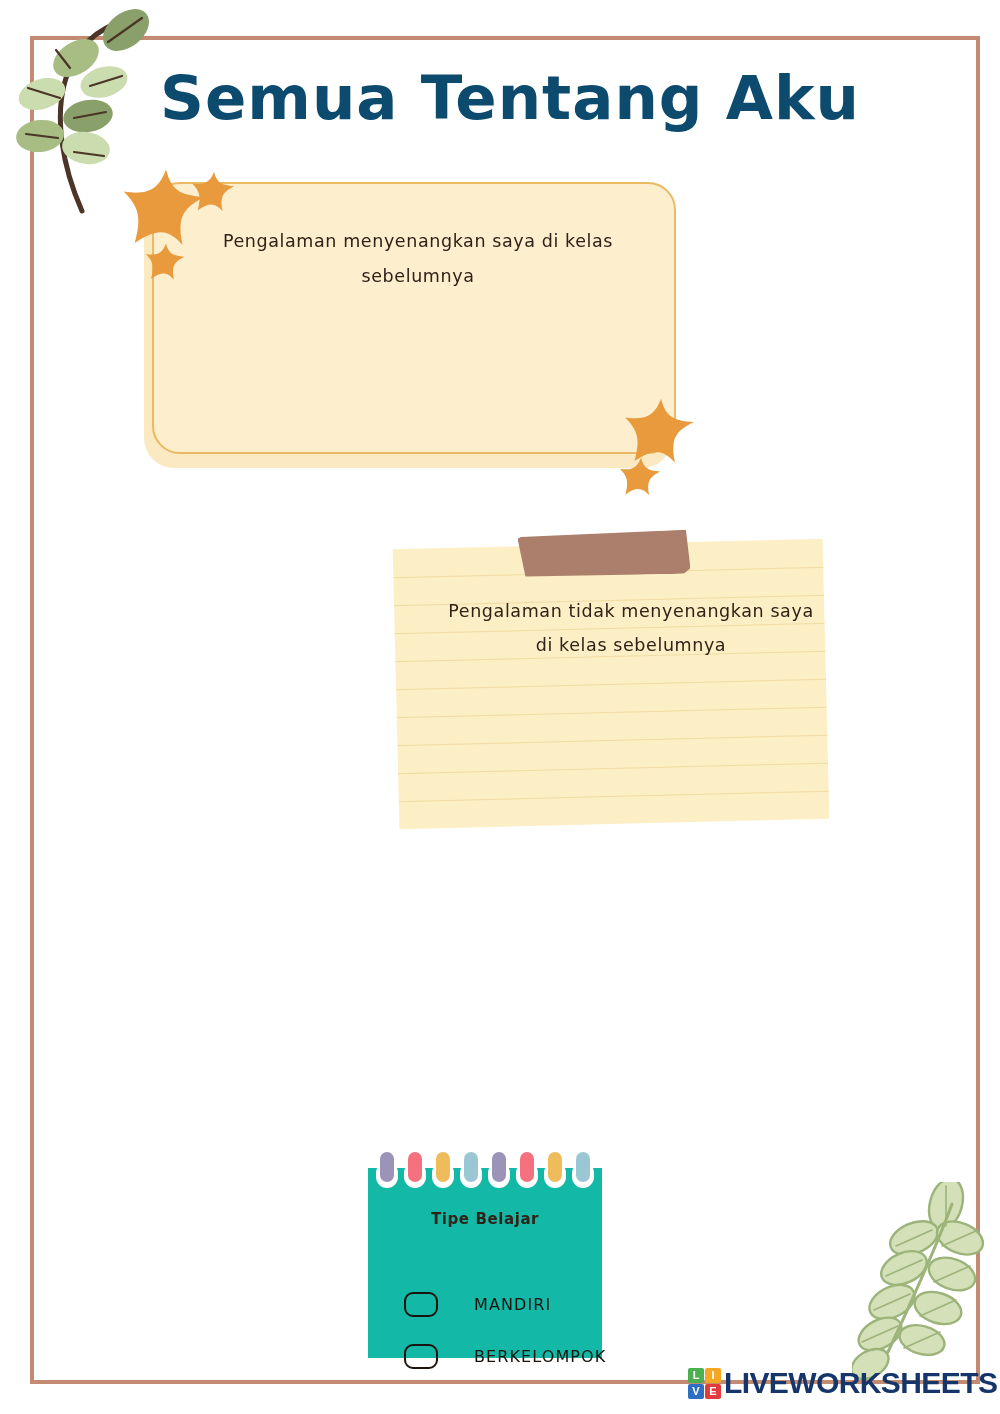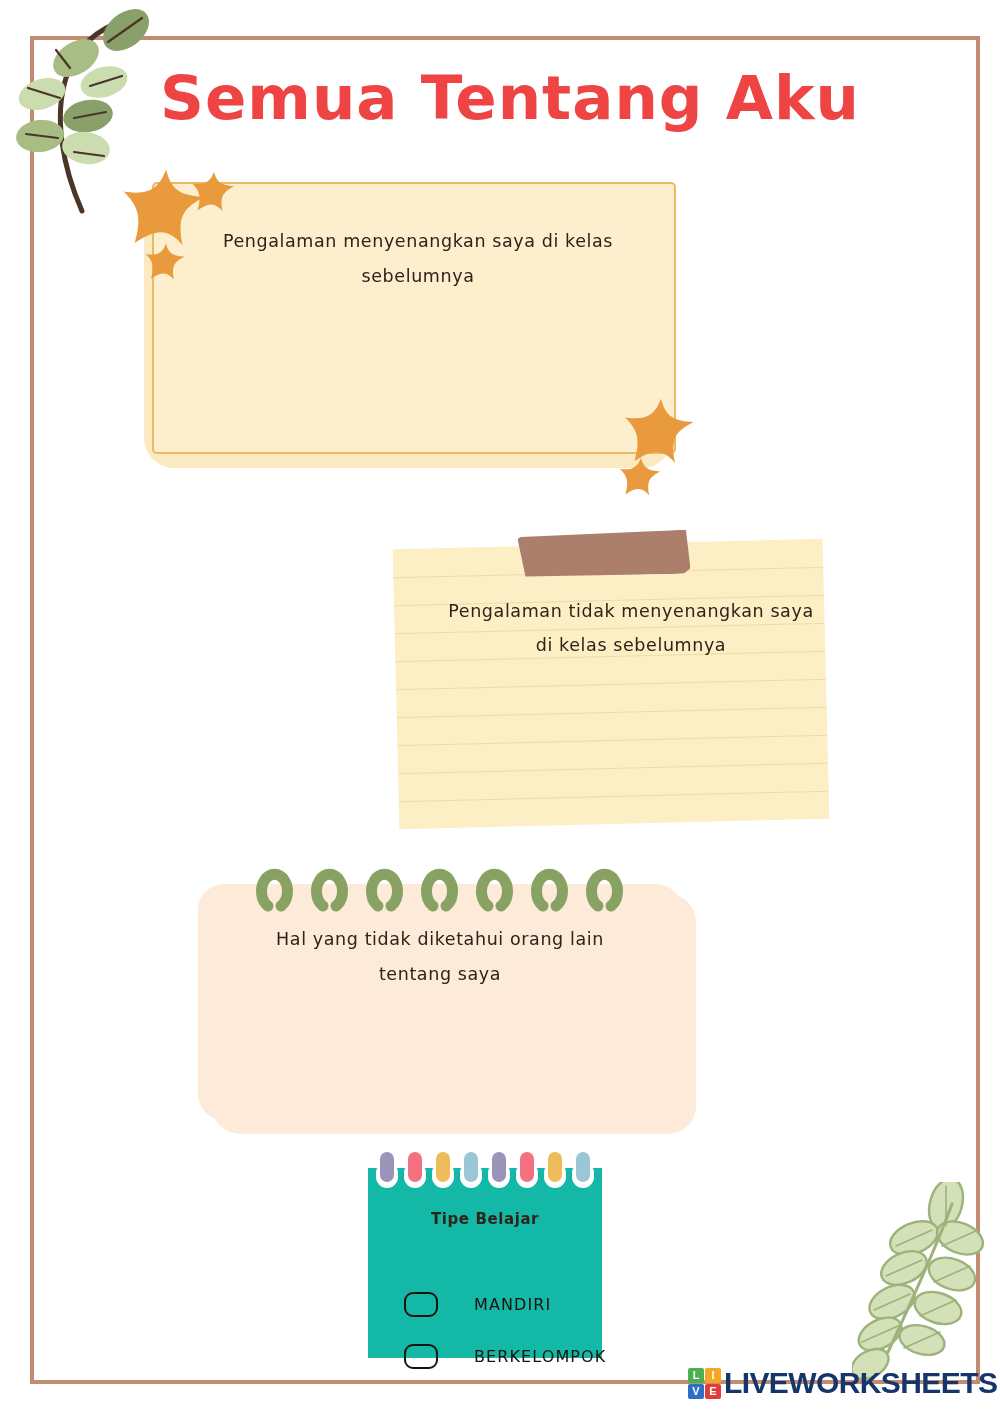--- a/index.html
+++ b/index.html
@@ -27,42 +27,42 @@
   
   .title {
     position: absolute;
     left: 150px; top: 62px;
     width: 720px;
     text-align: center;
     font-family: "DejaVu Sans", sans-serif;
     font-size: 61px;
     font-weight: 700;
     letter-spacing: 1px;
-    color: #ef4444;
+    color: #0c4a6e;
     white-space: nowrap;
   }
 
   
   .leaf-tl { position: absolute; left: 4px; top: 6px; width: 190px; height: 210px; }
   .leaf-br { position: absolute; left: 852px; top: 1182px; width: 150px; height: 232px; }
 
   
   .card1-wrap { position: absolute; left: 136px; top: 182px; width: 540px; height: 290px; }
   .card1-shadow {
     position: absolute; left: 8px; top: 8px;
     width: 528px; height: 278px;
     background: #fbe9c2;
     border-radius: 30px;
   }
   .card1 {
     position: absolute; left: 16px; top: 0px;
     width: 524px; height: 272px;
     background: #fdeece;
     border: 2.5px solid #eab963;
-    border-radius: 5px;
+    border-radius: 28px;
   }
   .card1-text {
     position: absolute;
     left: 34px; top: 40px;
     width: 460px;
     text-align: center;
     font-size: 17.5px;
     line-height: 2.0;
     letter-spacing: 0.6px;
     color: #2f2218;
@@ -240,37 +240,20 @@
       <div class="rule" style="top:140px;"></div>
       <div class="rule" style="top:168px;"></div>
       <div class="rule" style="top:196px;"></div>
       <div class="rule" style="top:224px;"></div>
       <div class="rule" style="top:252px;"></div>
     </div>
     <div class="tape"></div>
     <div class="card2-text">Pengalaman tidak menyenangkan saya di kelas sebelumnya</div>
   </div>
 
-  <div class="card3-wrap">
-    <div class="card3-shadow"></div>
-    <div class="card3">
-      <div class="card3-text">Hal yang tidak diketahui orang lain tentang saya</div>
-    </div>
-    <svg class="spiral-row" viewBox="0 0 400 46">
-      <g stroke="#87a263" stroke-width="11" fill="none" stroke-linecap="round">
-        <path d="M20 38 A 13 17 0 1 1 33 38"></path>
-        <path d="M75 38 A 13 17 0 1 1 88 38"></path>
-        <path d="M130 38 A 13 17 0 1 1 143 38"></path>
-        <path d="M185 38 A 13 17 0 1 1 198 38"></path>
-        <path d="M240 38 A 13 17 0 1 1 253 38"></path>
-        <path d="M295 38 A 13 17 0 1 1 308 38"></path>
-        <path d="M350 38 A 13 17 0 1 1 363 38"></path>
-      </g>
-    </svg>
-  </div>
 
   <div class="card4-wrap">
     <div class="card4">
       <div class="card4-title">Tipe Belajar</div>
 
       <div class="opt-row" style="left:36px; top:80px;">
         <div class="opt-box"></div>
         <div class="opt-label">MANDIRI</div>
       </div>
 

